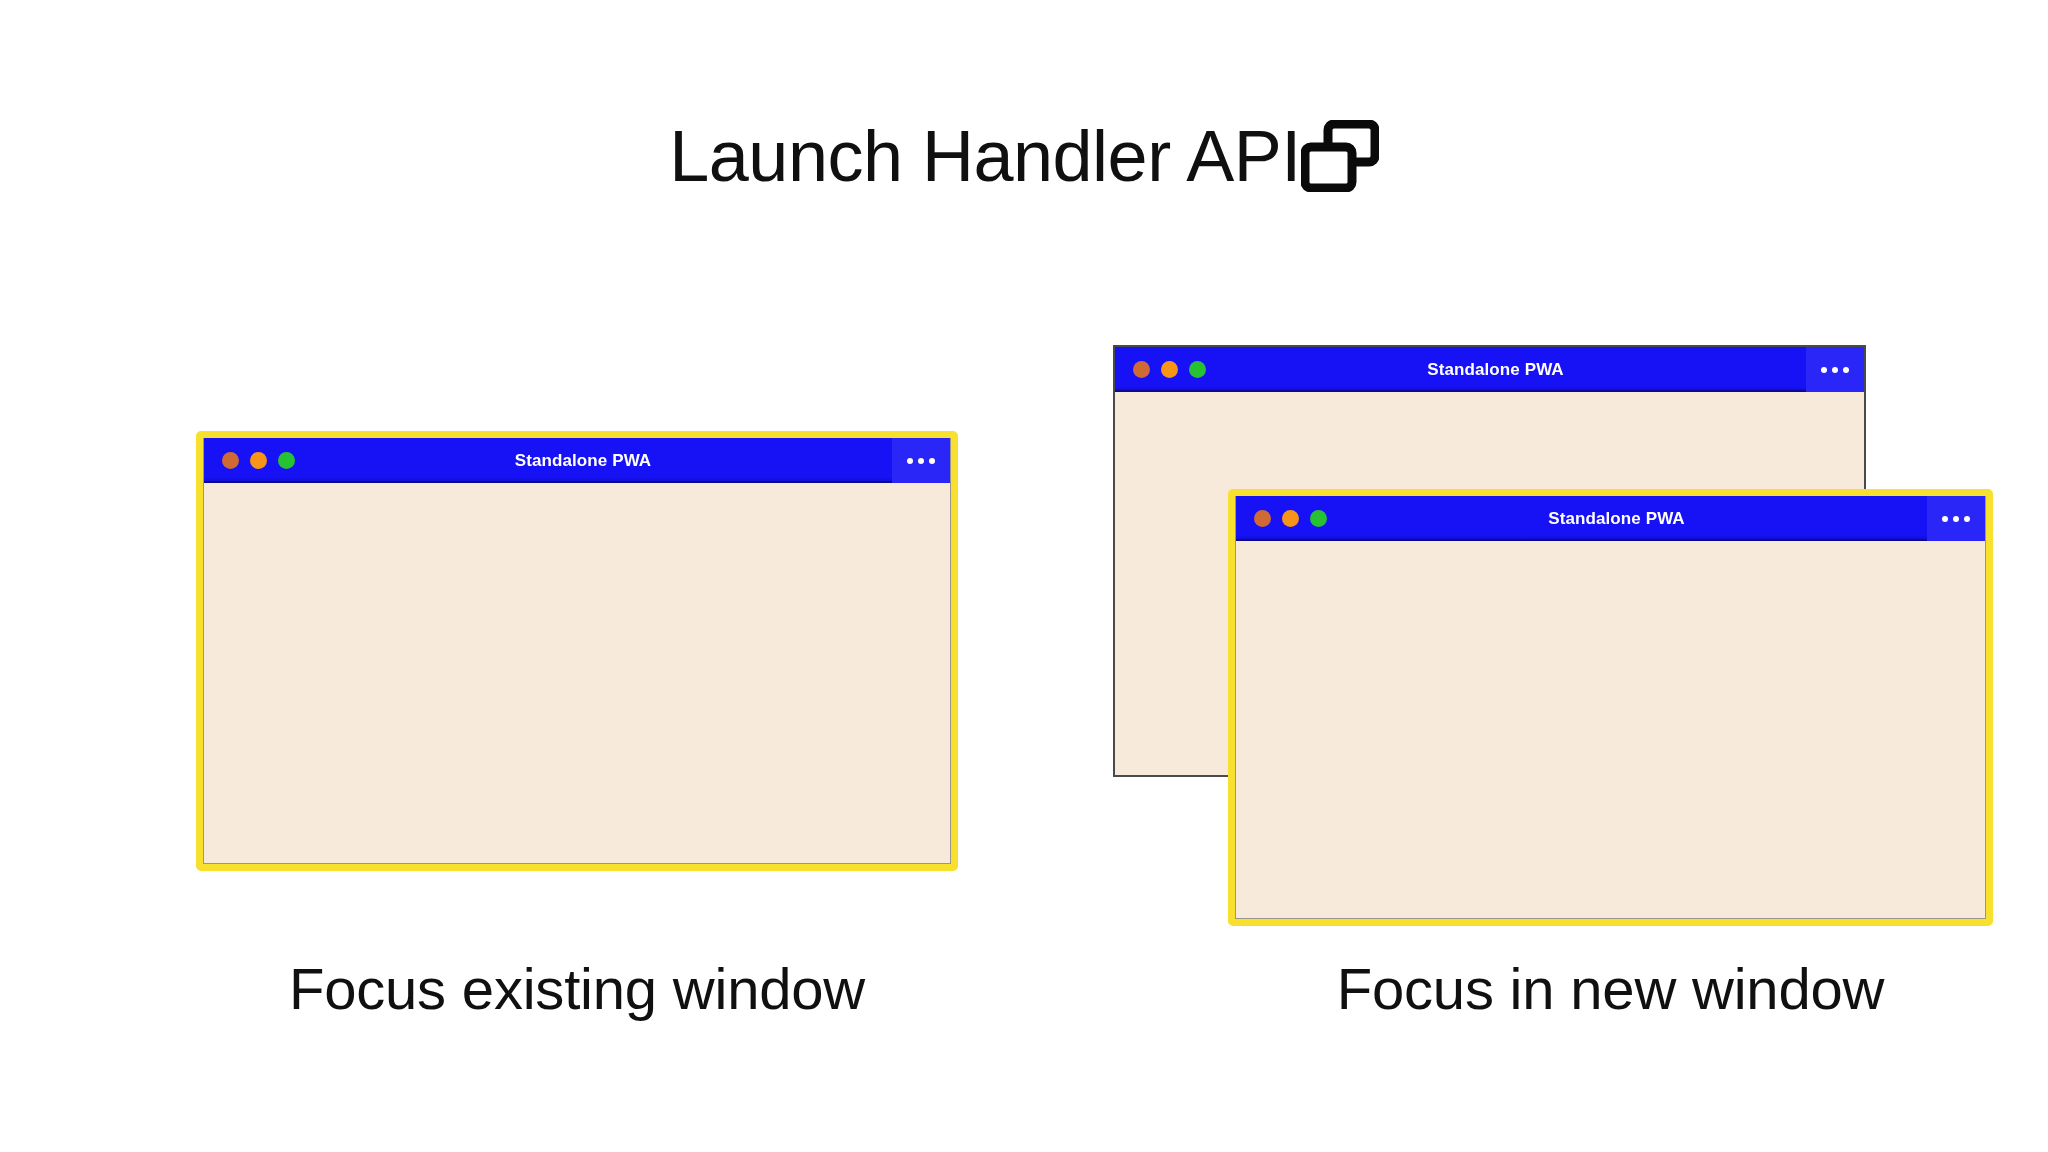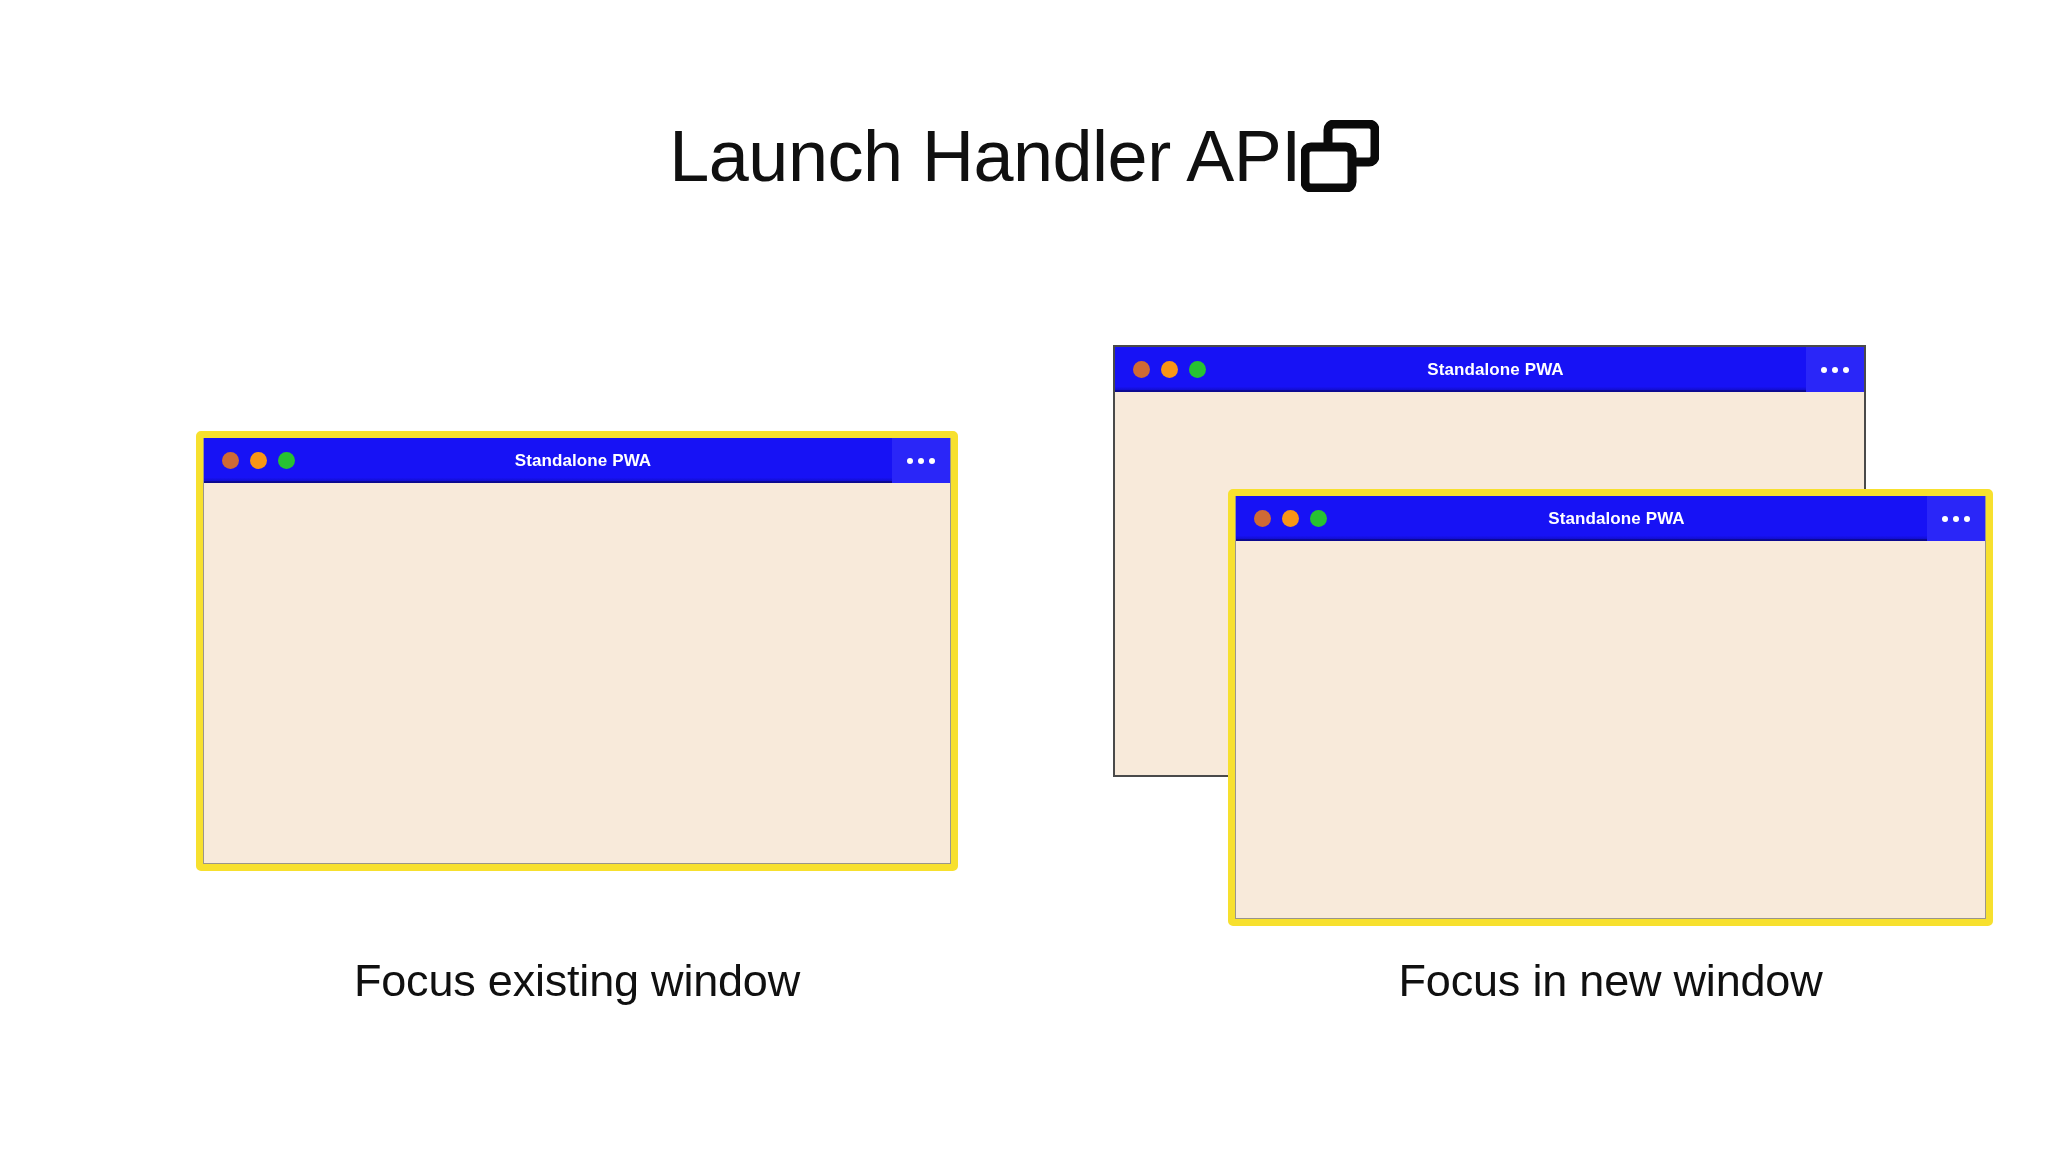--- a/index.html
+++ b/index.html
@@ -148,21 +148,21 @@
     left: 1228px;
     top: 489px;
     width: 765px;
     height: 437px;
   }
 
   
   .caption {
     position: absolute;
     text-align: center;
-    font-size: 45px;
+    font-size: 58px;
     font-weight: 400;
     color: #101010;
     letter-spacing: -0.2px;
     white-space: nowrap;
   }
   #caption-left {
     left: 196px;
     width: 762px;
     top: 955px;
   }

